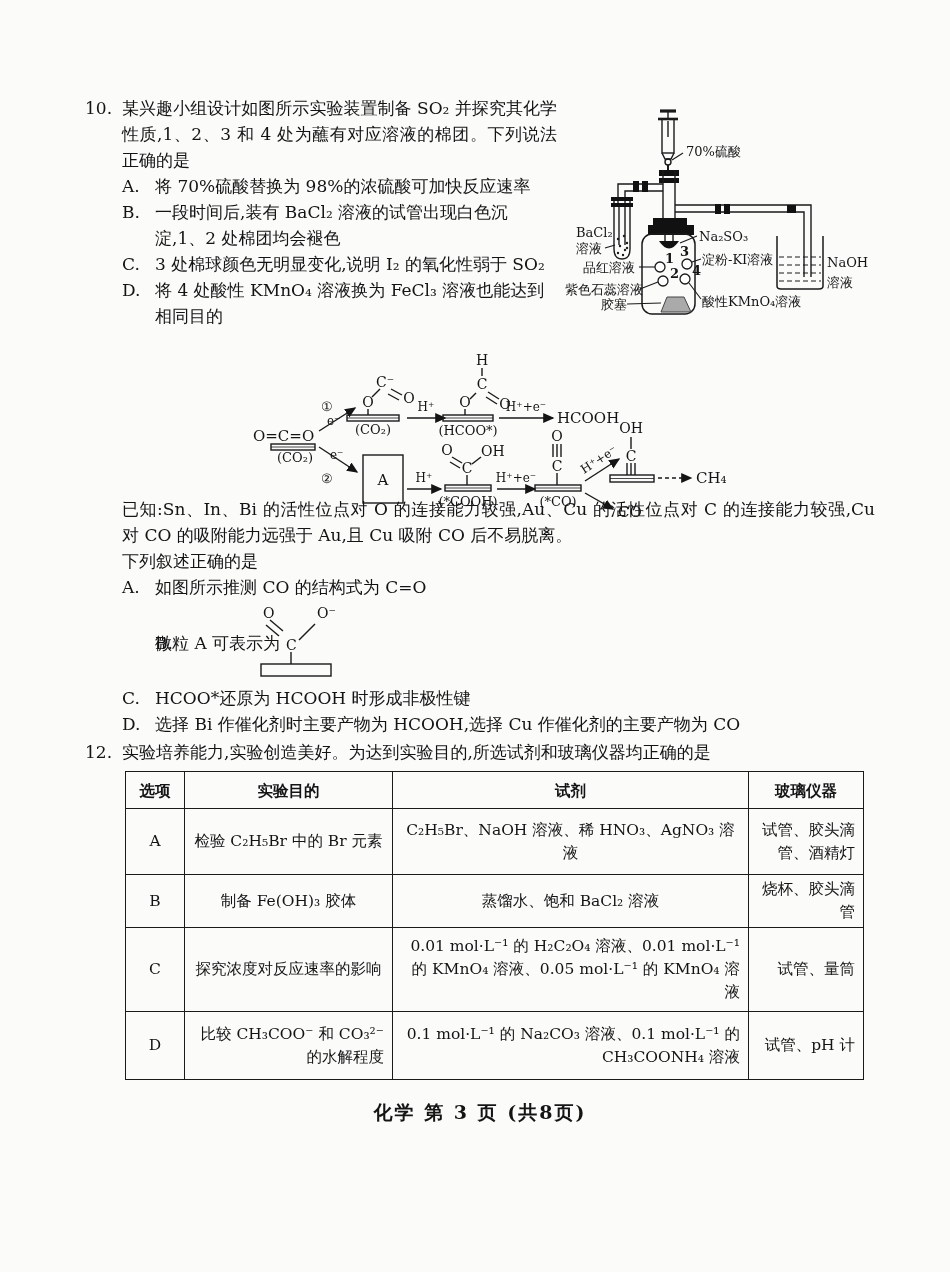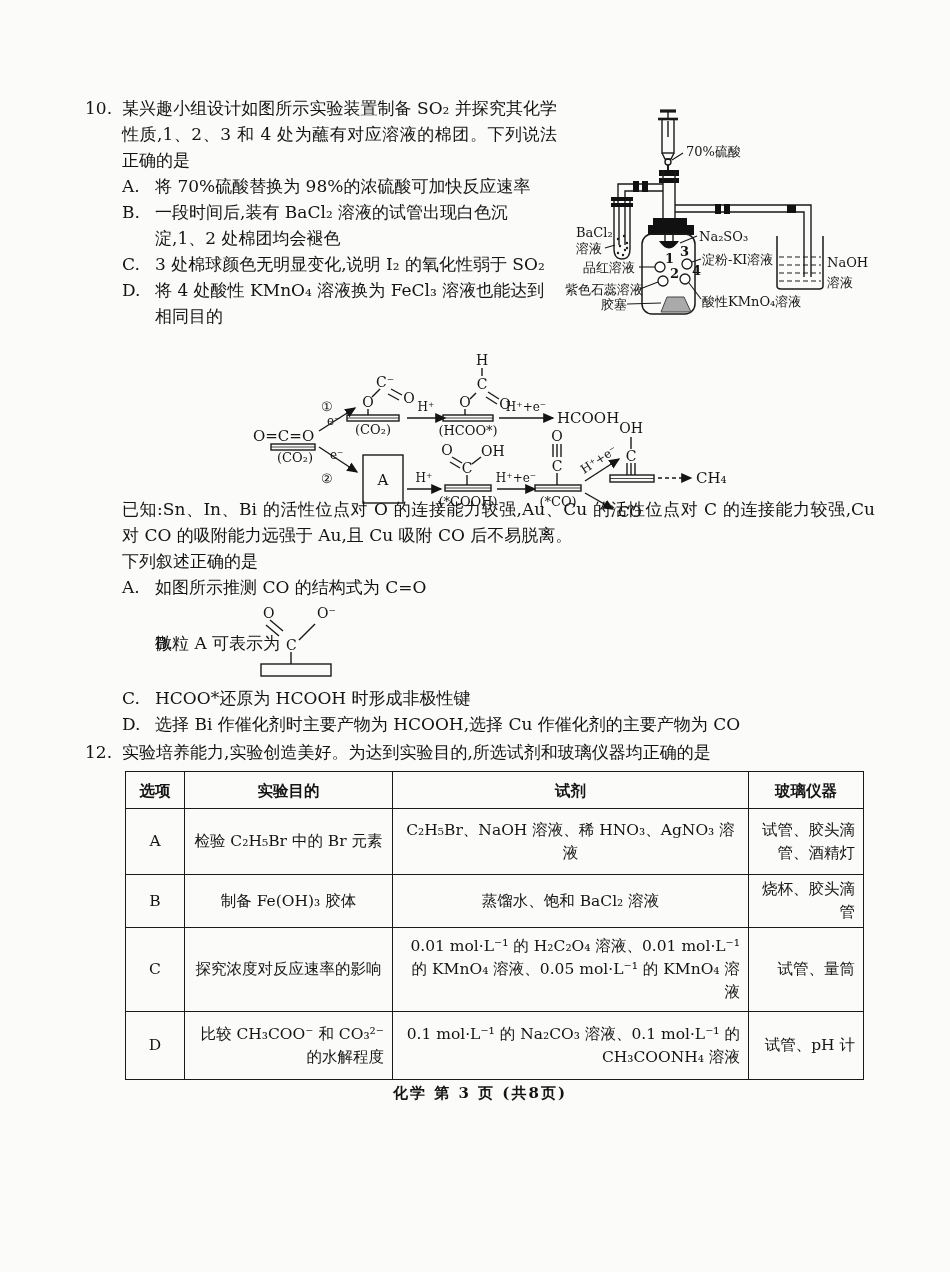--- a/index.html
+++ b/index.html
@@ -28,21 +28,21 @@
             font-size:15.5px;line-height:23px;}
   table.exp th,table.exp td{border:1.6px solid #1a1a1a;padding:3px 8px;vertical-align:middle;
             overflow:hidden;}
   table.exp th{font-weight:bold;text-align:center;}
   .c-opt{width:59px;text-align:center;}
   .c-pur{width:208px;}
   .c-rea{width:356px;}
   .c-gla{width:115px;text-align:right;}
   td.center{text-align:center;}
   td.left{text-align:right;margin-top:36px;}
-  .footer{margin-top:0;width:790px;text-align:center;font-size:15px;font-weight:bold;letter-spacing:2px;}
+  .footer{margin-top:19px;width:790px;text-align:center;font-size:19px;font-weight:bold;letter-spacing:2px;}
 </style>
 </head>
 <body>
 
 <div class="page">
 
   <section class="q">
 
     <div class="apparatus">
       <svg width="385" height="246" viewBox="0 0 385 246">

